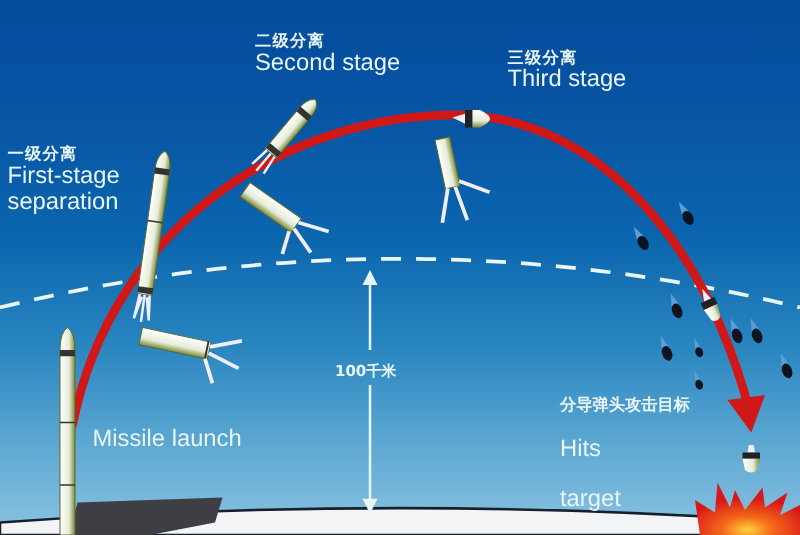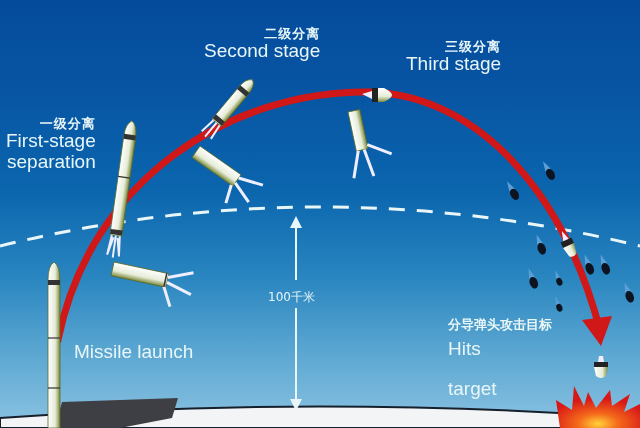--- a/index.html
+++ b/index.html
@@ -1,23 +1,23 @@
 <!DOCTYPE html>
 <html><head>
 <meta charset="utf-8">
 <style>
   html, body { margin: 0; padding: 0; }
   body { width: 640px; height: 428px; overflow: hidden; font-family: "DejaVu Sans", sans-serif; }
   #stage { position: relative; width: 640px; height: 428px; overflow: hidden;
     background: linear-gradient(180deg, #054b9c 0%, #0754a3 20%, #0b66ae 45%, #2a86c0 65%, #5aa6d1 82%, #8cc3e2 100%); }
   svg.scene { position: absolute; left: 0; top: 0; }
-  .label { position: absolute; color: #e8f6f8; text-align: right; line-height: 1.1; white-space: nowrap; }
+  .label { position: absolute; color: #e8f6f8; text-align: left; line-height: 1.1; white-space: nowrap; }
   .label .zh { font-size: 13px; font-weight: bold; letter-spacing: 1px; display: block; }
   .label .en { font-family: "Liberation Sans", sans-serif; font-size: 19px; display: block; }
-  .dist { position: absolute; left: 268px; top: 289px; color: #e8f6f8; font-size: 12px; font-weight: normal; }
+  .dist { position: absolute; left: 268px; top: 289px; color: #e8f6f8; font-size: 12px; font-weight: bold; }
 </style>
 </head>
 <body>
 
 <div id="stage">
   <svg class="scene" width="640" height="428" viewBox="0 0 640 428">
     <defs>
       <linearGradient id="body" x1="0" x2="1" y1="0" y2="0">
         <stop offset="0" stop-color="#ffffff"></stop>
         <stop offset="0.6" stop-color="#e6ecd8"></stop>
@@ -164,18 +164,18 @@
     <span class="zh">三级分离</span>
     <span class="en">Third stage</span>
   </div>
 
   <div class="label" style="left:74px; top:342px;">
     <span class="en">Missile launch</span>
   </div>
 
   <div class="label" style="left:448px; top:318px; text-align:left; width:132px;">
     <span class="zh" style="letter-spacing:0;">分导弹头攻击目标</span>
-    <span class="en" style="margin-top:7px;">Hits</span>
+    <span class="en" style="margin-top:18px;">Hits</span>
     <span class="en" style="margin-top:19px;">target</span>
   </div>
 
   <div class="dist">100千米</div>
 </div>
 
 </body></html>

